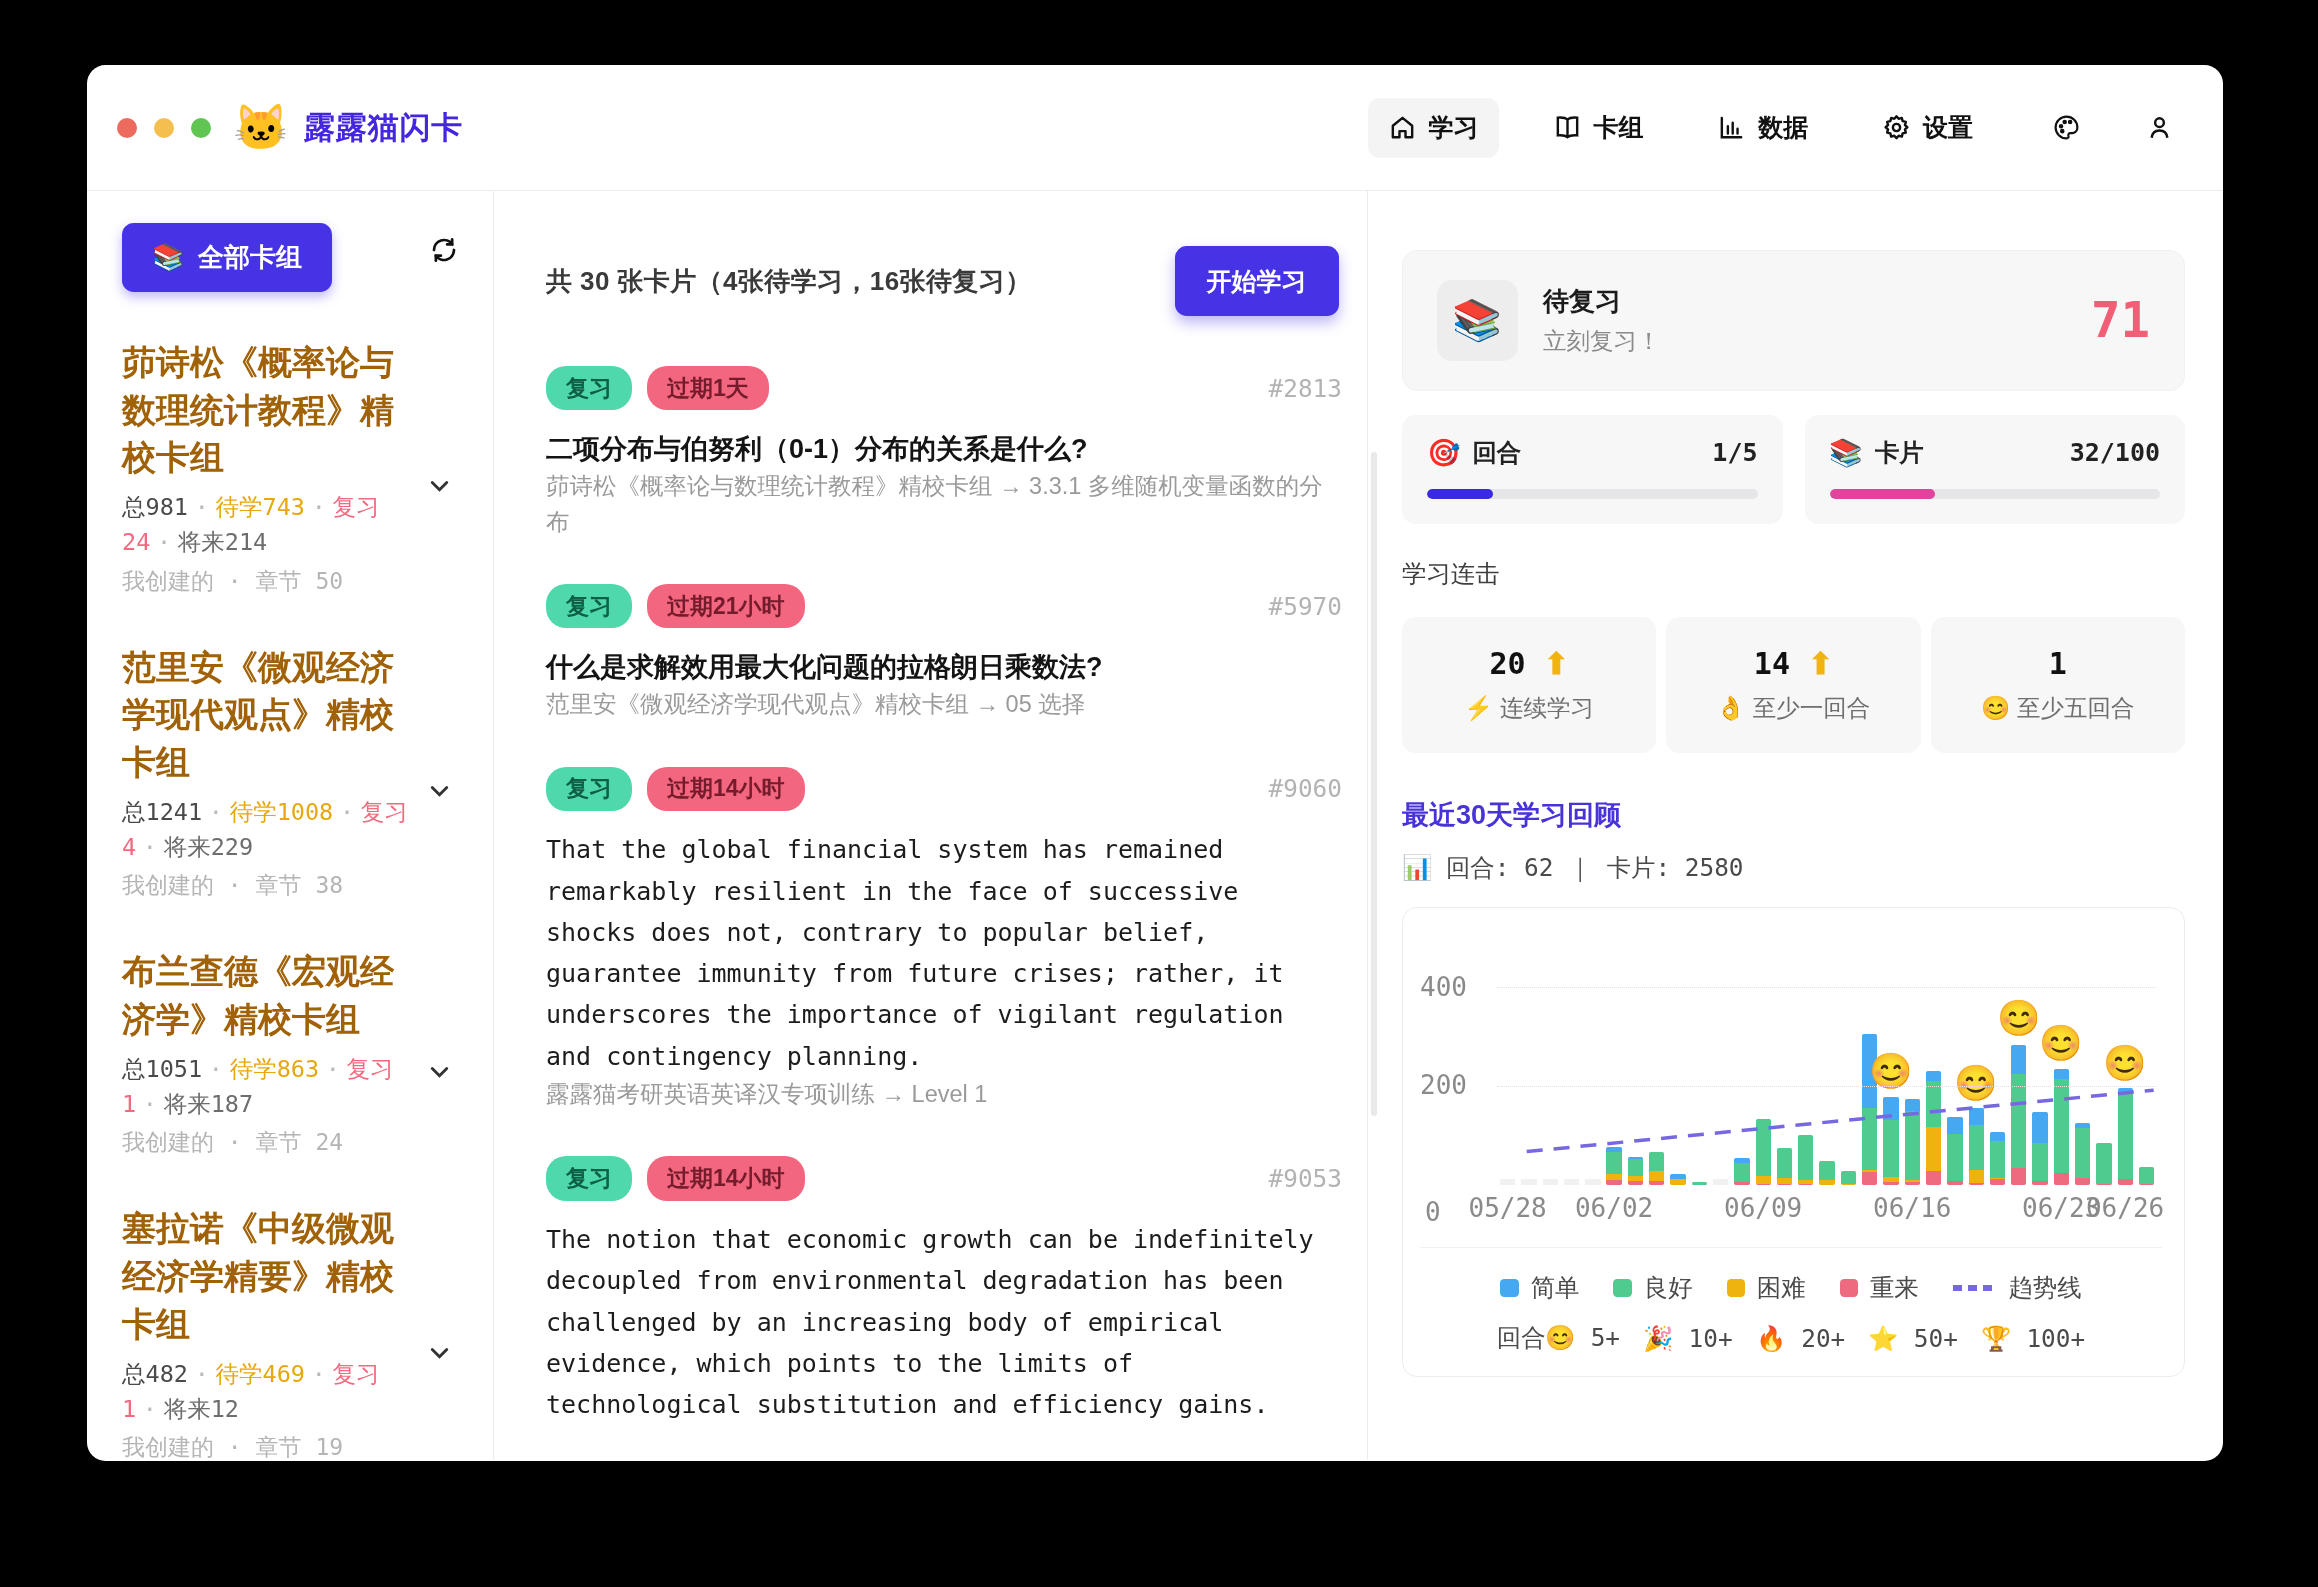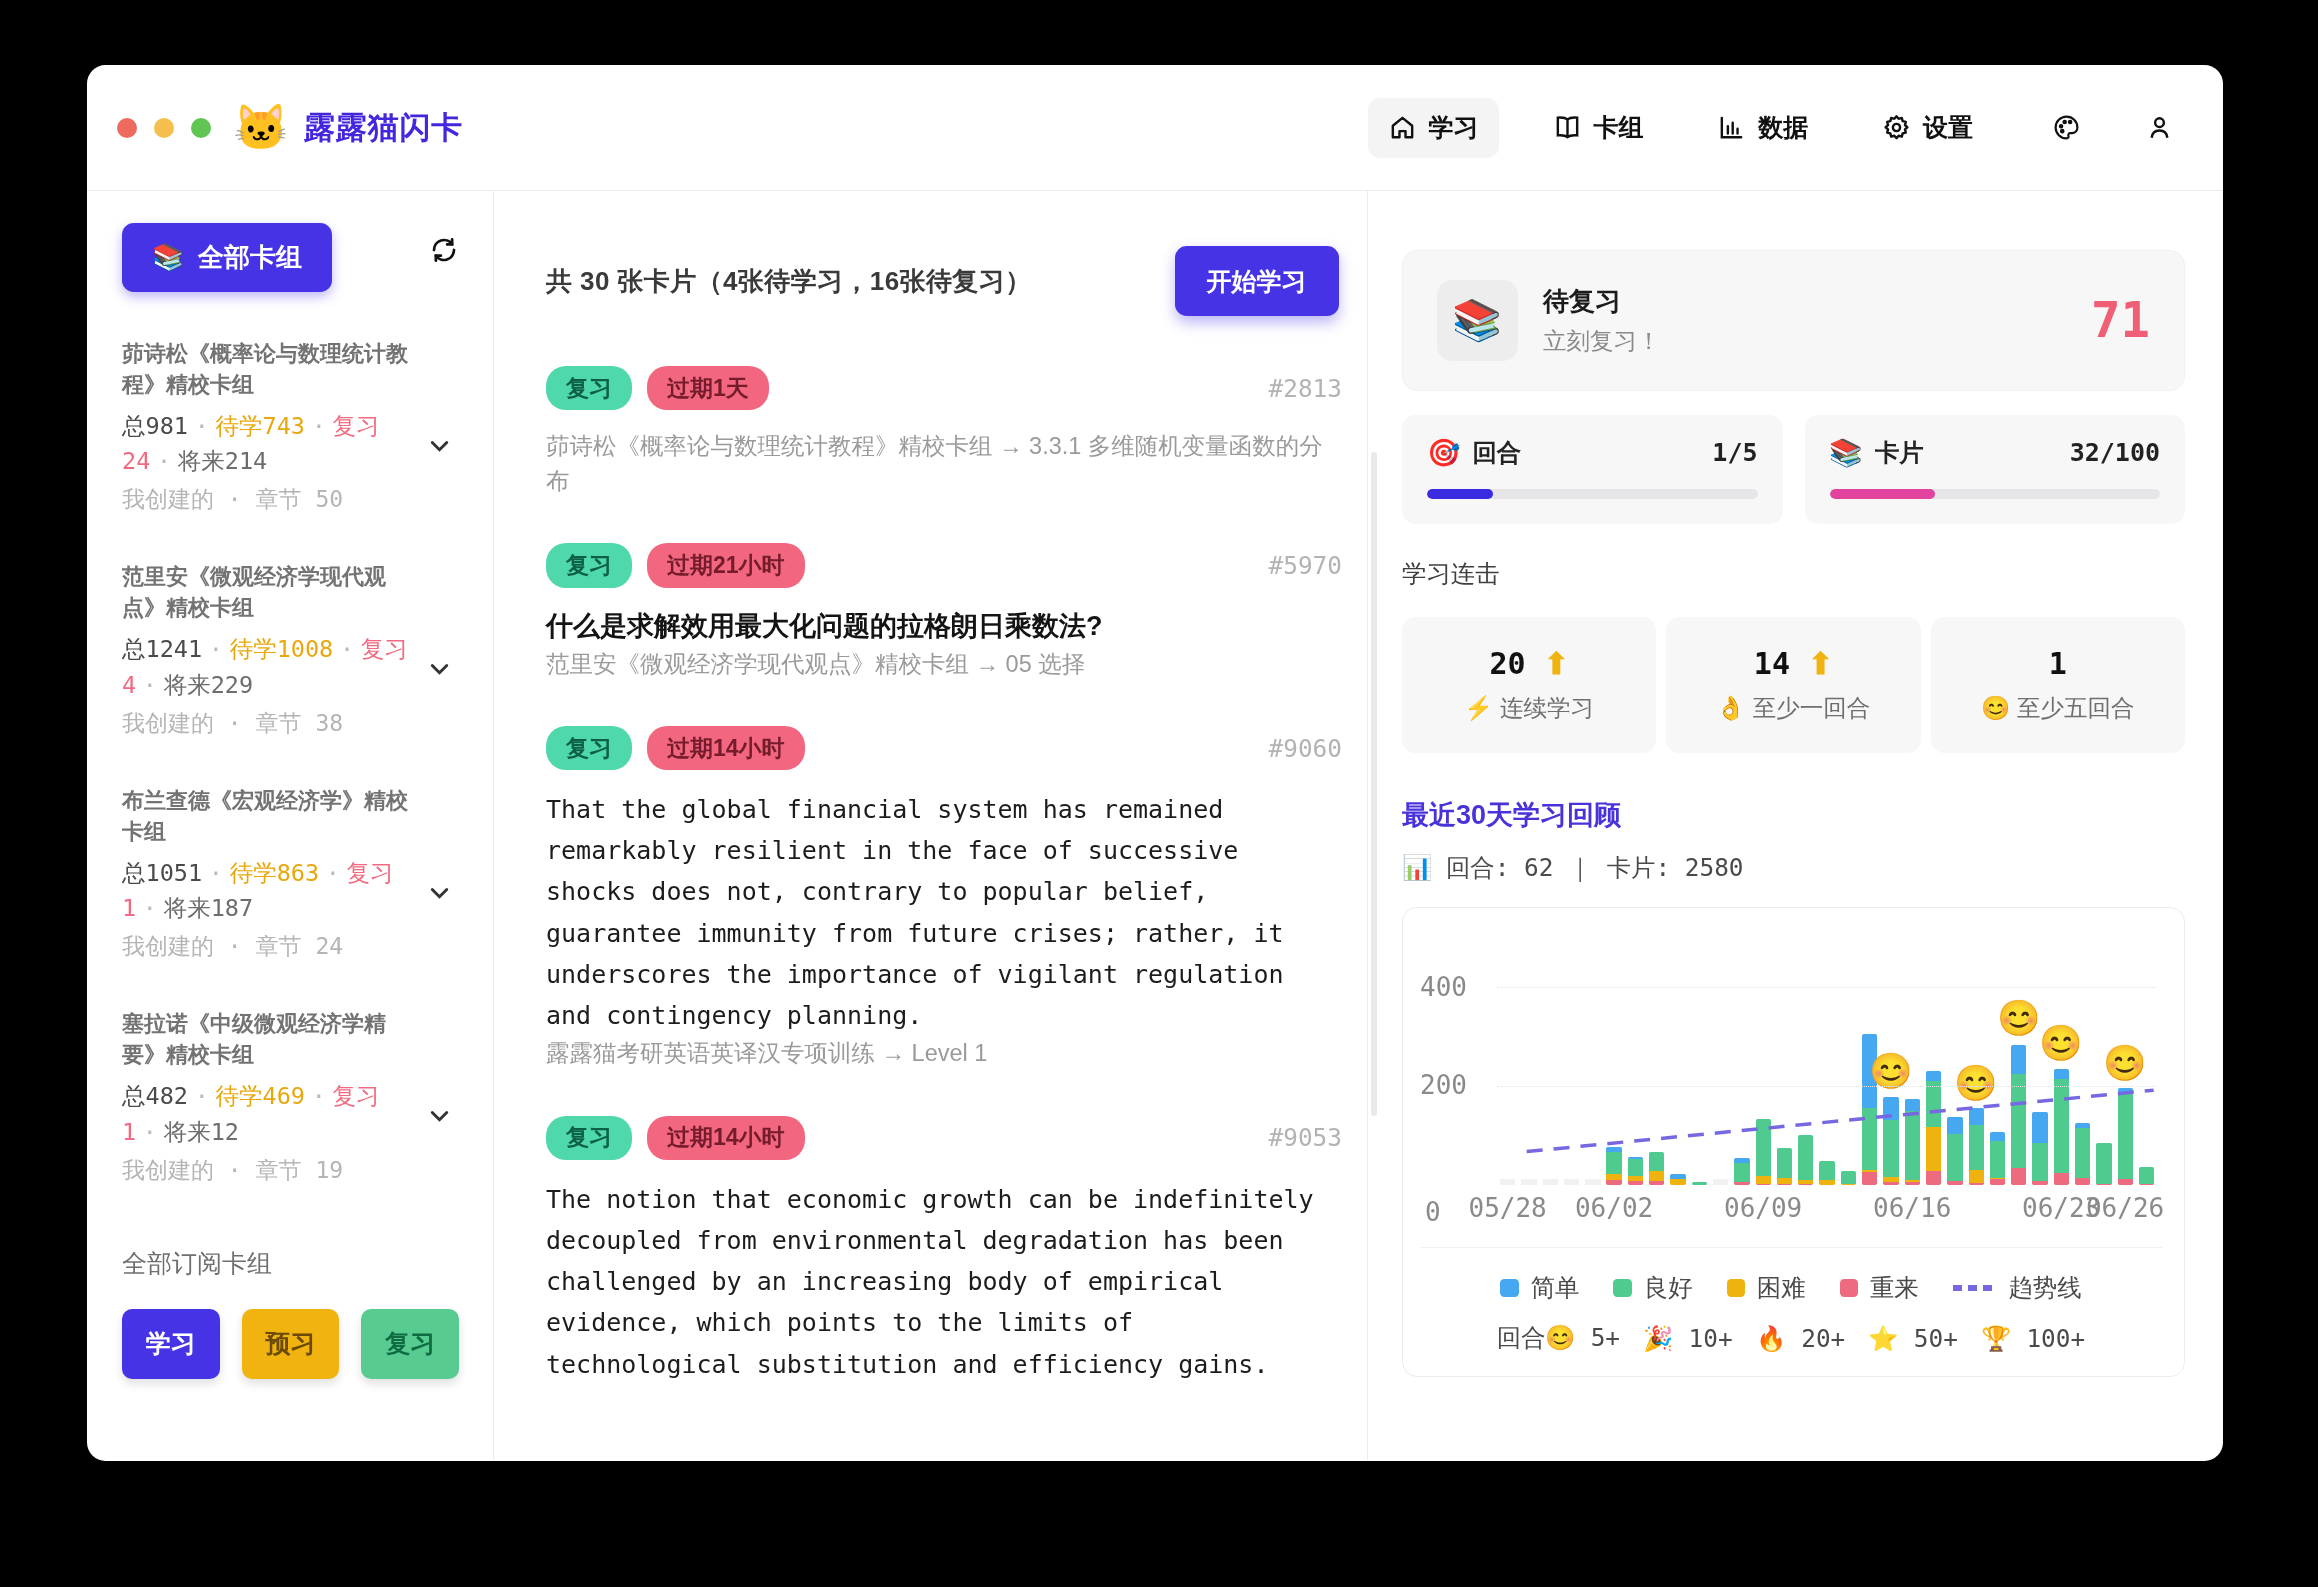--- a/index.html
+++ b/index.html
@@ -25,21 +25,21 @@
   .col-sidebar { width:407px; border-right:0.8px solid #ececec; padding:32px 34px 0 35px; position:relative; }
   .col-middle { width:874px; border-right:0.8px solid #ececec; padding:55px 25px 0 52px; position:relative; overflow:hidden; }
   .col-right { flex:1; padding:34px 38px 0 34px; position:relative; overflow:hidden; }
   .right-scrollbar { position:absolute; left:2.5px; top:261px; width:6.7px; height:664px; border-radius:3.4px; background:#e9e9e9; }
 
   
   .all-decks-btn { display:inline-flex; align-items:center; gap:13.5px; background:#4733e6; color:#fff; font-size:26px; font-weight:bold; border:none; border-radius:11.8px; padding:17px 30px; cursor:pointer; box-shadow:0 5px 11.8px rgba(71,51,230,.35); }
   .refresh { float:right; margin-top:11.8px; cursor:pointer; }
   .refresh svg { width:30px; height:30px; }
   .deck { margin-top:47px; position:relative; padding-right:47px; }
-  .deck-title { font-size:22px; font-weight:bold; color:#737373; line-height:1.4; }
+  .deck-title { font-size:34px; font-weight:bold; color:#a16207; line-height:1.4; }
   .deck-stats { margin-top:8.4px; font-size:23.5px; line-height:1.5; color:#4a4a4a; font-family:"DejaVu Sans Mono", monospace; }
   .deck-stats .sep { color:#b9b9b9; padding:0 6.7px; }
   .deck-stats .tolearn { color:#e8a70c; }
   .deck-stats .review { color:#f26a7f; }
   .deck-stats .future { color:#6d6d6d; }
   .deck-meta { margin-top:5px; font-size:23px; color:#b5b5b5; font-family:"DejaVu Sans Mono", monospace; }
   .deck-chevron { position:absolute; right:5px; top:50%; margin-top:3.4px; cursor:pointer; }
   .deck-chevron svg { width:29px; height:29px; }
   .sub-heading { margin-top:61px; font-size:25px; color:#6f6f6f; }
   .action-row { display:flex; gap:22px; margin-top:29px; }
@@ -243,20 +243,21 @@
           <span class="mid-summary">共 30 张卡片（4张待学习，16张待复习）</span>
           <button class="start-btn">开始学习</button>
         </div>
         <div class="card-list" id="card-list">
             <div class="card-item">
               <div class="tag-row">
                 <span class="tag review">复习</span>
                 <span class="tag overdue">过期1天</span>
                 <span class="card-id">#2813</span>
               </div>
+              <div class="card-title">二项分布与伯努利（0-1）分布的关系是什么?</div>
               <div class="card-crumb">茆诗松《概率论与数理统计教程》精校卡组 → 3.3.1 多维随机变量函数的分布</div>
             </div>
             <div class="card-item">
               <div class="tag-row">
                 <span class="tag review">复习</span>
                 <span class="tag overdue">过期21小时</span>
                 <span class="card-id">#5970</span>
               </div>
               <div class="card-title">什么是求解效用最大化问题的拉格朗日乘数法?</div>
               <div class="card-crumb">范里安《微观经济学现代观点》精校卡组 → 05 选择</div>

